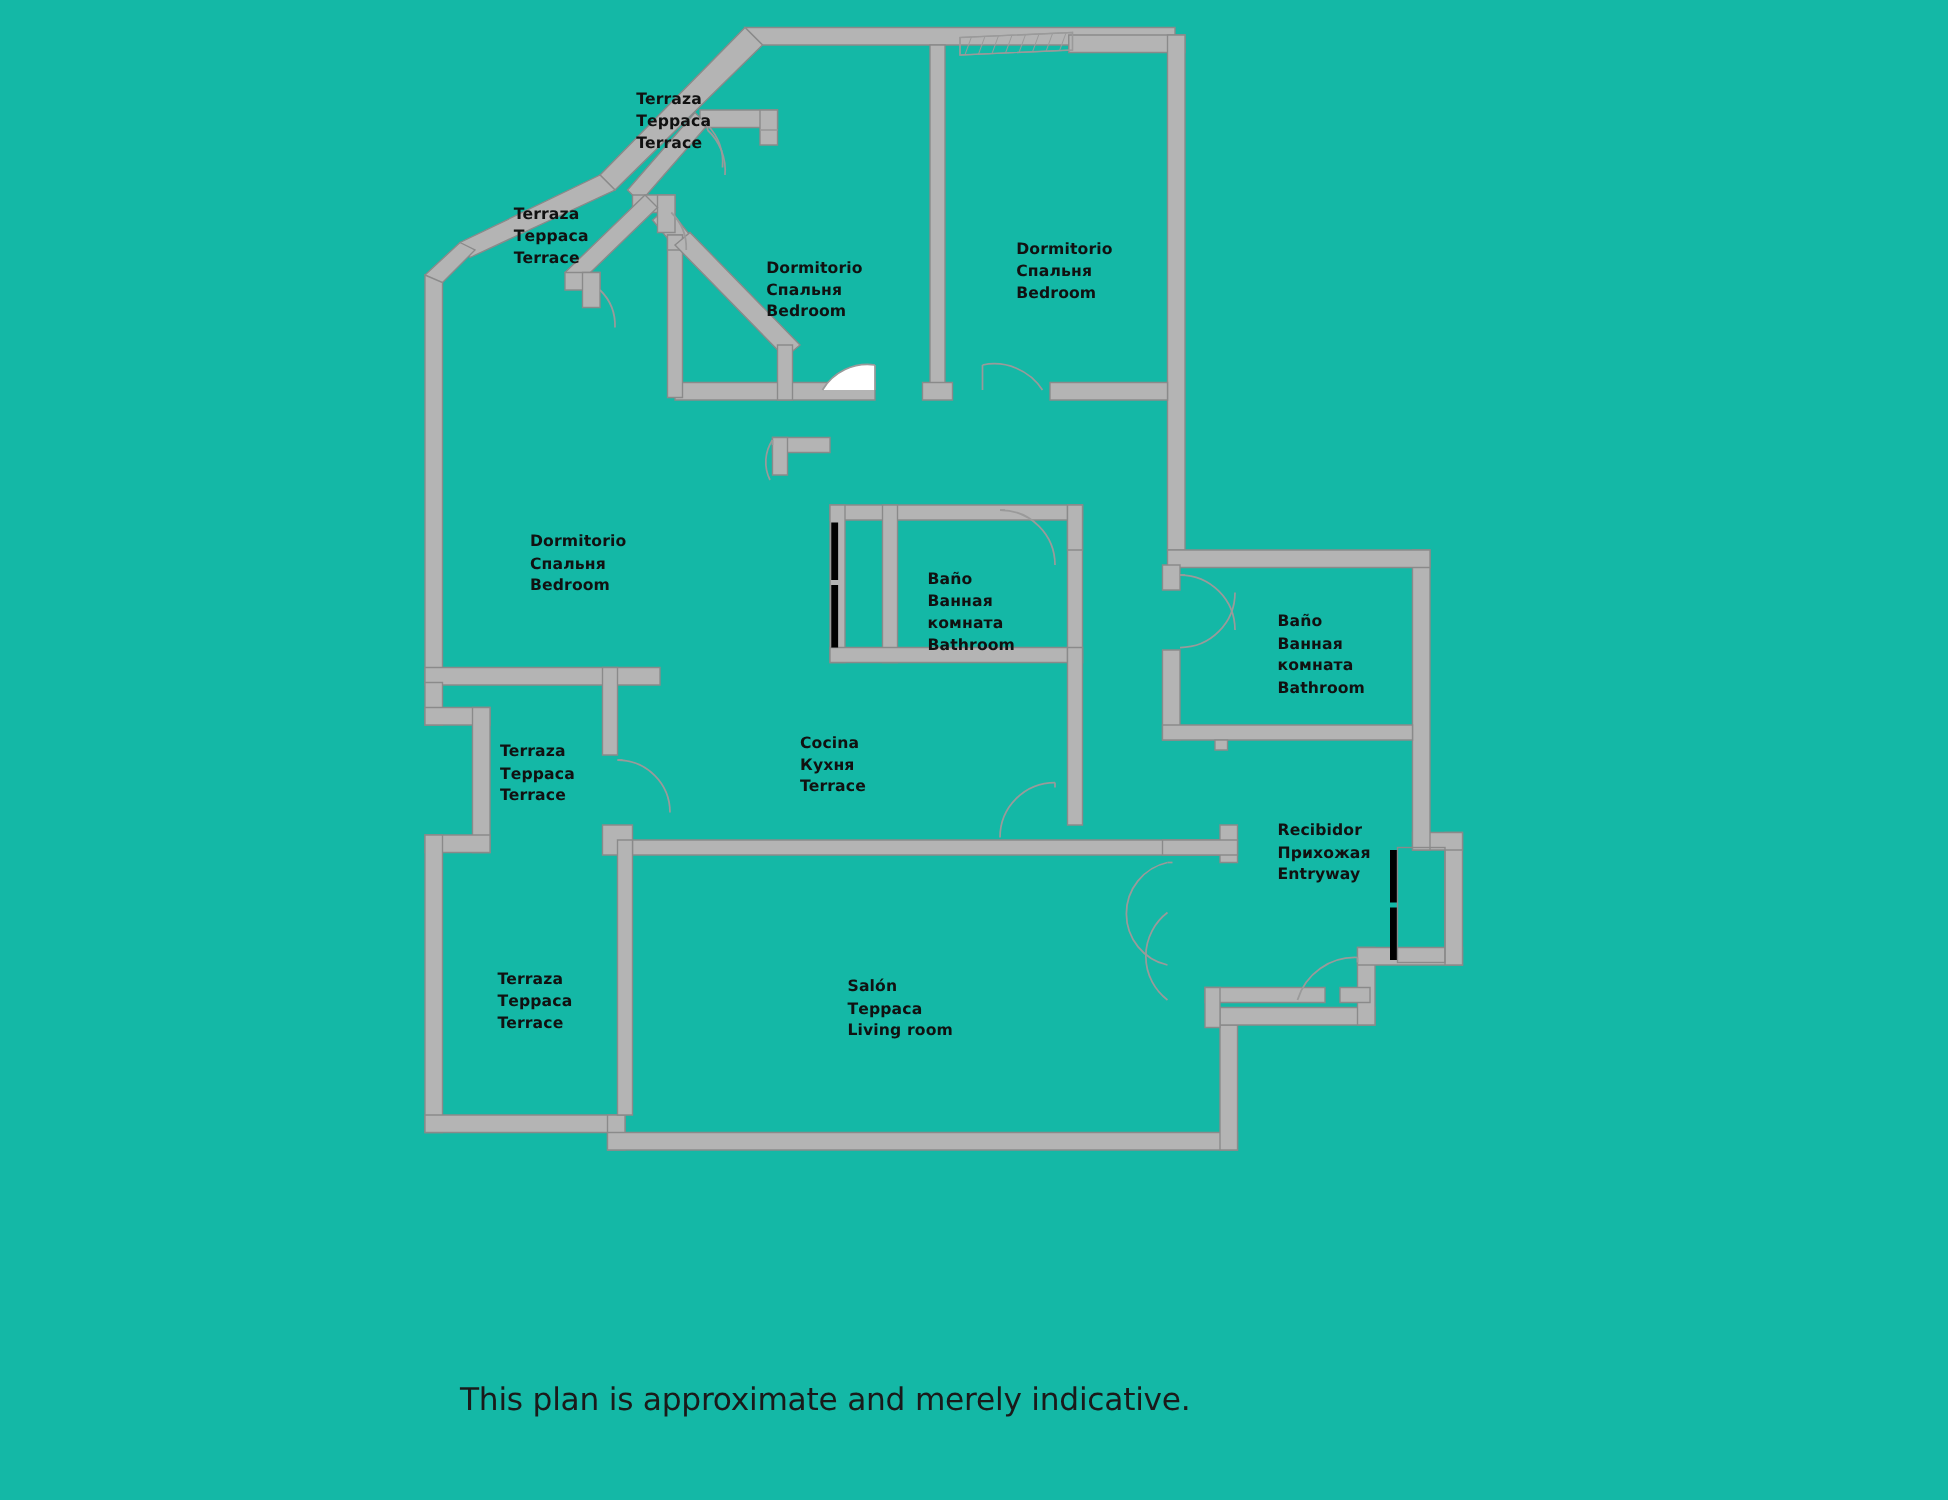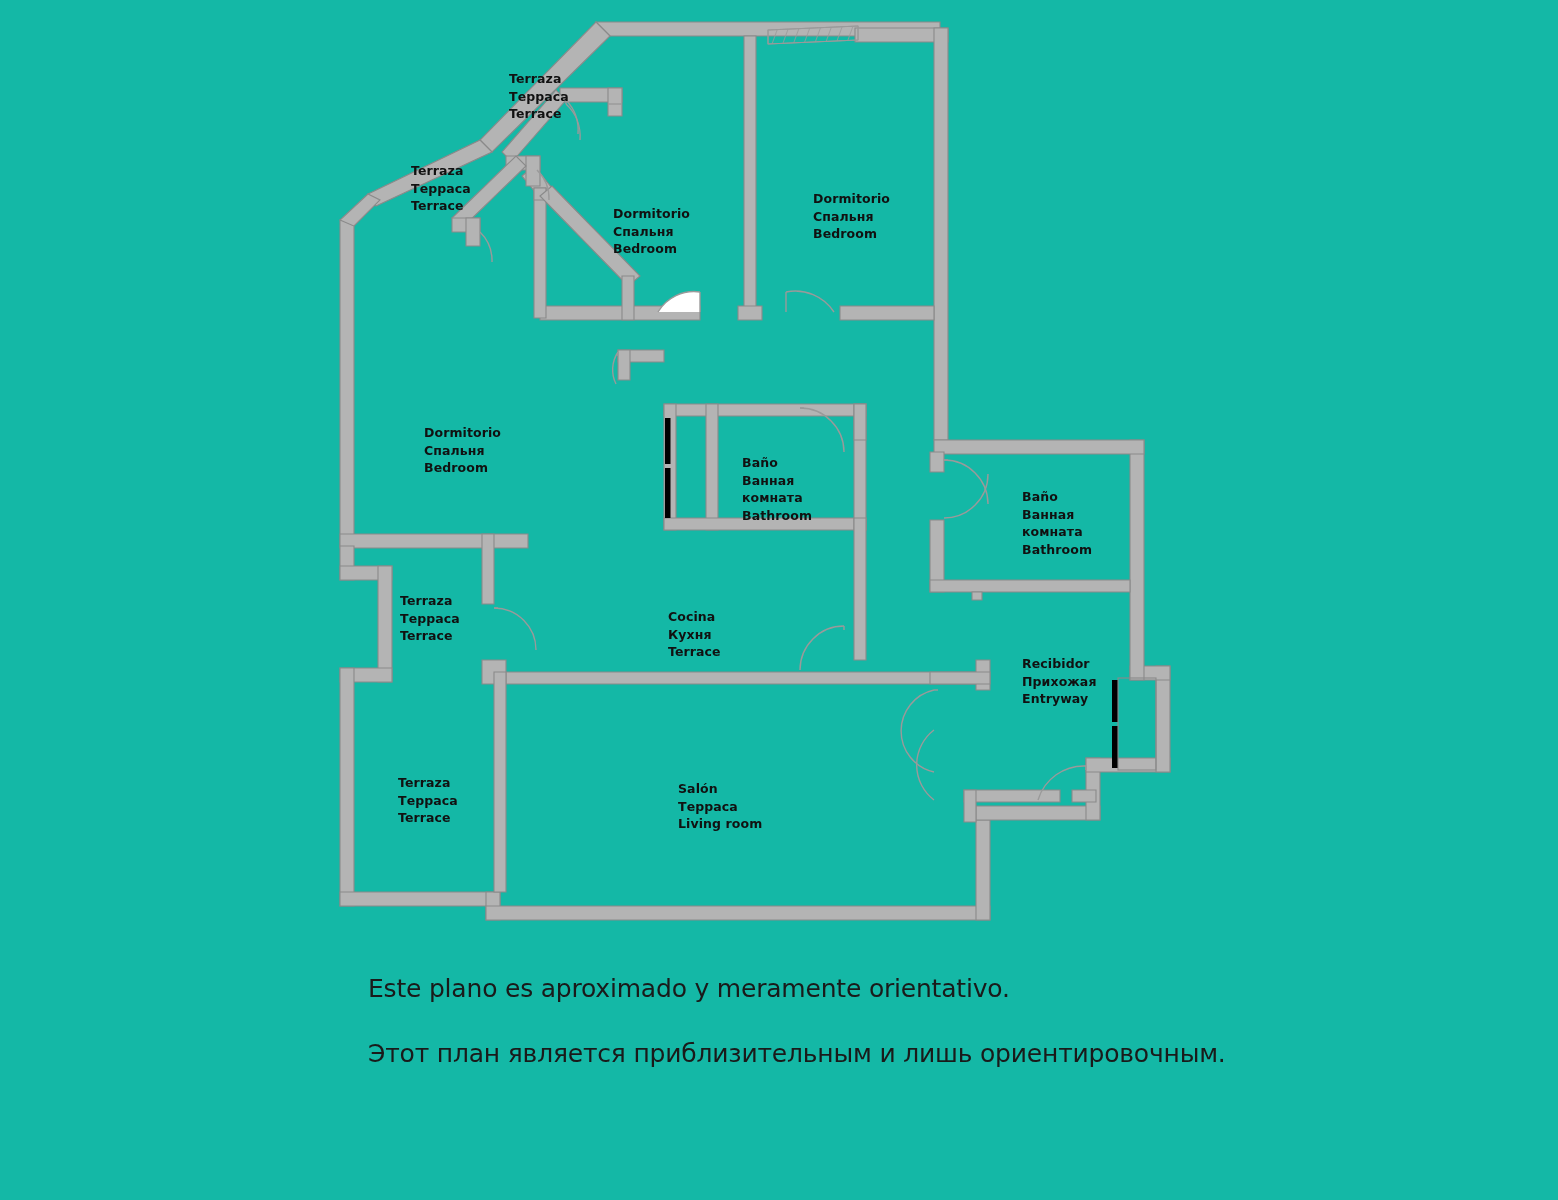--- a/index.html
+++ b/index.html
@@ -241,21 +241,21 @@
     <div>Bathroom</div>
   </div>
 
   <div class="room-label" style="left:1022px; top:488px;">
     <div>Baño</div>
     <div>Ванная</div>
     <div>комната</div>
     <div>Bathroom</div>
   </div>
 
-  <div class="room-label" style="left:668px; top:585px;margin-top:23px;">
+  <div class="room-label" style="left:640px; top:585px;">
     <div>Cocina</div>
     <div>Кухня</div>
     <div>Terrace</div>
   </div>
 
   <div class="room-label" style="left:400px; top:592px;">
     <div>Terraza</div>
     <div>Терраса</div>
     <div>Terrace</div>
   </div>
@@ -271,16 +271,15 @@
     <div>Терраса</div>
     <div>Terrace</div>
   </div>
 
   <div class="room-label" style="left:678px; top:760px;margin-top:20px;">
     <div>Salón</div>
     <div>Терраса</div>
     <div>Living room</div>
   </div>
 
-  <div class="disclaimer" id="disc-es">Este plano es aproximado y meramente orientativo.</div>
-  <div class="disclaimer" id="disc-ru">Этот план является приблизительным и лишь ориентировочным.</div>
+  <div class="disclaimer" id="disc-en">This plan is approximate and merely indicative.</div>
 
 </div>
 
 </body></html>

